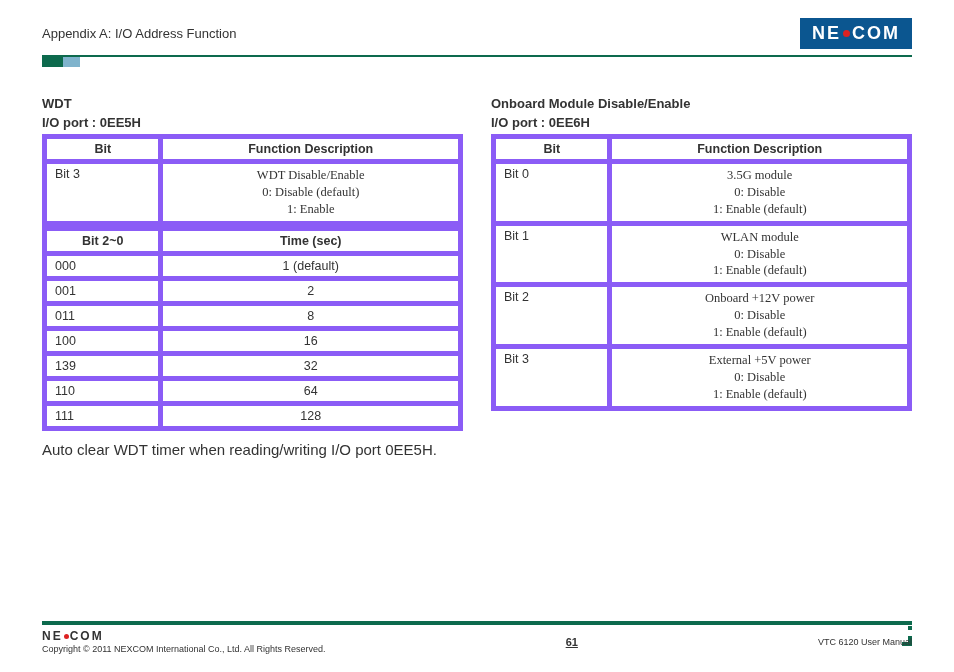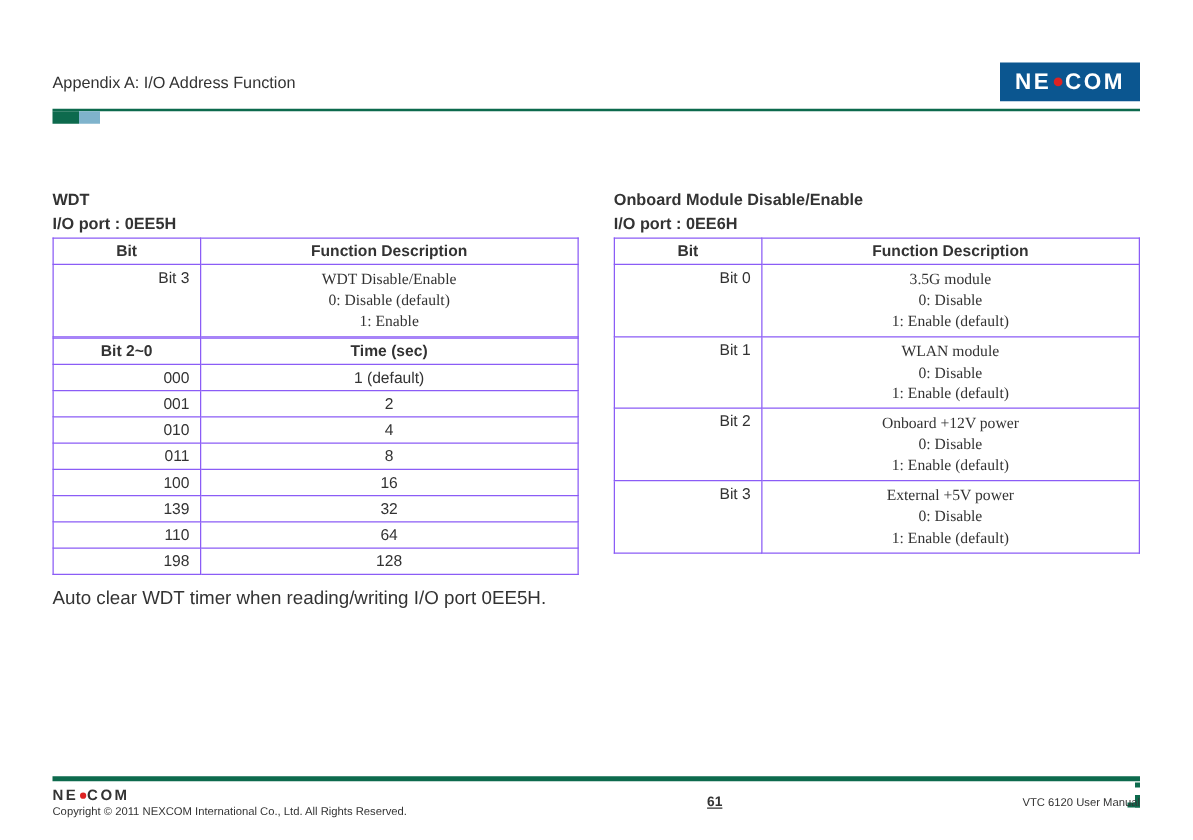--- a/index.html
+++ b/index.html
@@ -6,21 +6,21 @@
   body {
     font-family: "Segoe UI", Arial, sans-serif;
     font-size: 13px;
     color: #333;
     width: 954px;
     height: 672px;
     background: #fff;
     position: relative;
     padding: 18px 42px 0 42px;
   }
-  .top-row { display: flex; align-items: center; justify-content: space-between; margin-top: 32px; }
+  .top-row { display: flex; align-items: center; justify-content: space-between; }
   .appendix-title { font-size: 13px; color: #333; font-weight: 400; }
   .logo-box {
     background: #0b5690;
     color: #fff;
     font-weight: 700;
     font-size: 18px;
     letter-spacing: 2px;
     padding: 5px 12px;
     display: inline-flex;
     align-items: center;
@@ -29,28 +29,28 @@
     display:inline-block;
     width:7px;height:7px;border-radius:50%;
     background:#d22; margin:0 2px; vertical-align:middle;
   }
   .hr-green { height:2px; background:#0d6a4d; margin-top:6px; }
   .accent-block {
     width:38px; height:10px;
     background:linear-gradient(to right,#0d6a4d 55%,#7fb3cc 55%);
     margin-top:0;
   }
-  .columns { display:flex; gap:28px; margin-top:53px; }
+  .columns { display:flex; gap:28px; margin-top:29px; }
   .col { flex:1; }
   .sec-title { font-weight:700; font-size:13px; margin-bottom:4px; }
   table { width:100%; border-collapse:collapse; font-size:12.5px; }
-  th, td { border:1px solid #8b5cf6; padding:3px 8px; text-align:center; font-weight:400; }
+  th, td { border:5px solid #8b5cf6; padding:3px 8px; text-align:center; font-weight:400; }
   th { font-weight:700; }
   td.desc { text-align:center; }
-  td.left { text-align:right; }
+  td.left { text-align:left; }
   .desc-lines { line-height:1.35;font-family:Liberation Serif, serif; }
   .subhead { font-weight:700; margin:14px 0 4px; font-size:13px; }
   .foot-note { font-size:15px; margin-top:10px; }
   .footer {
     position:absolute; left:42px; right:42px; bottom:18px;
   }
   .footer-bar { height:4px; background:#0d6a4d; }
   .footer-row {
     display:flex; align-items:center; justify-content:space-between;
     font-size:9px; color:#333; margin-top:4px;
@@ -122,41 +122,37 @@
       <tbody id="time-body">
           <tr>
             <td class="left">000</td>
             <td>1 (default)</td>
           </tr>
           <tr>
             <td class="left">001</td>
             <td>2</td>
           </tr>
           <tr>
-            <td class="left">010</td>
-            <td>4</td>
-          </tr>
-          <tr>
             <td class="left">011</td>
             <td>8</td>
           </tr>
           <tr>
             <td class="left">100</td>
             <td>16</td>
           </tr>
           <tr>
             <td class="left">139</td>
             <td>32</td>
           </tr>
           <tr>
             <td class="left">110</td>
             <td>64</td>
           </tr>
           <tr>
-            <td class="left">198</td>
+            <td class="left">111</td>
             <td>128</td>
           </tr>
         </tbody>
     </table>
 
     <div class="foot-note">Auto clear WDT timer when reading/writing I/O port 0EE5H.</div>
   </div>
 
   <div class="col">
     <div class="sec-title">Onboard Module Disable/Enable</div>

